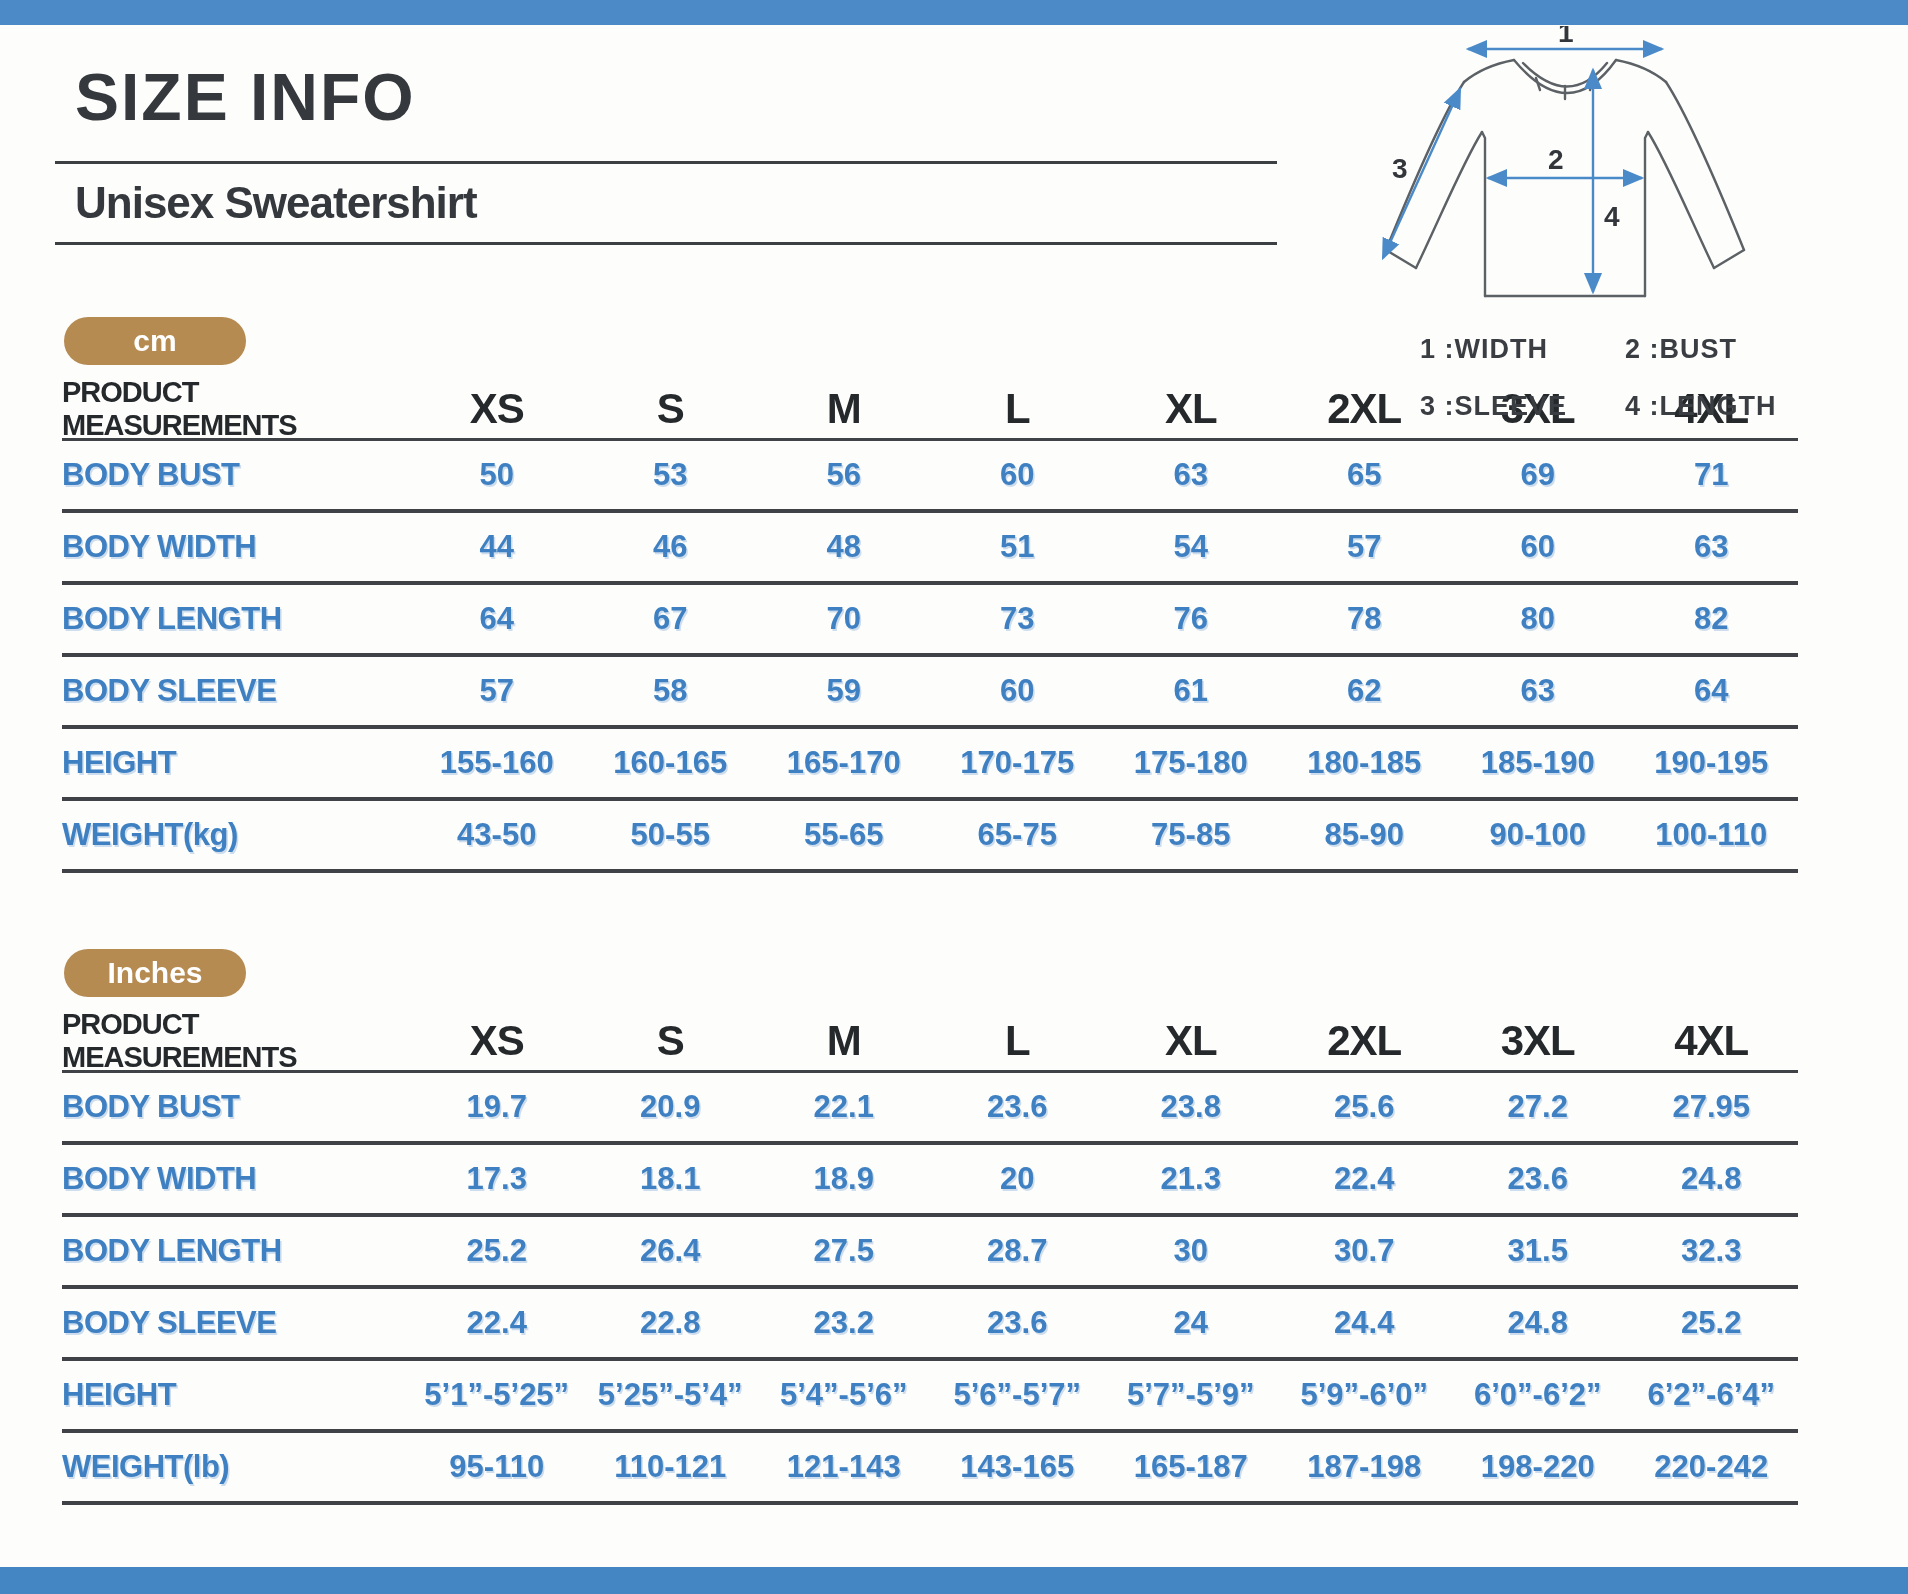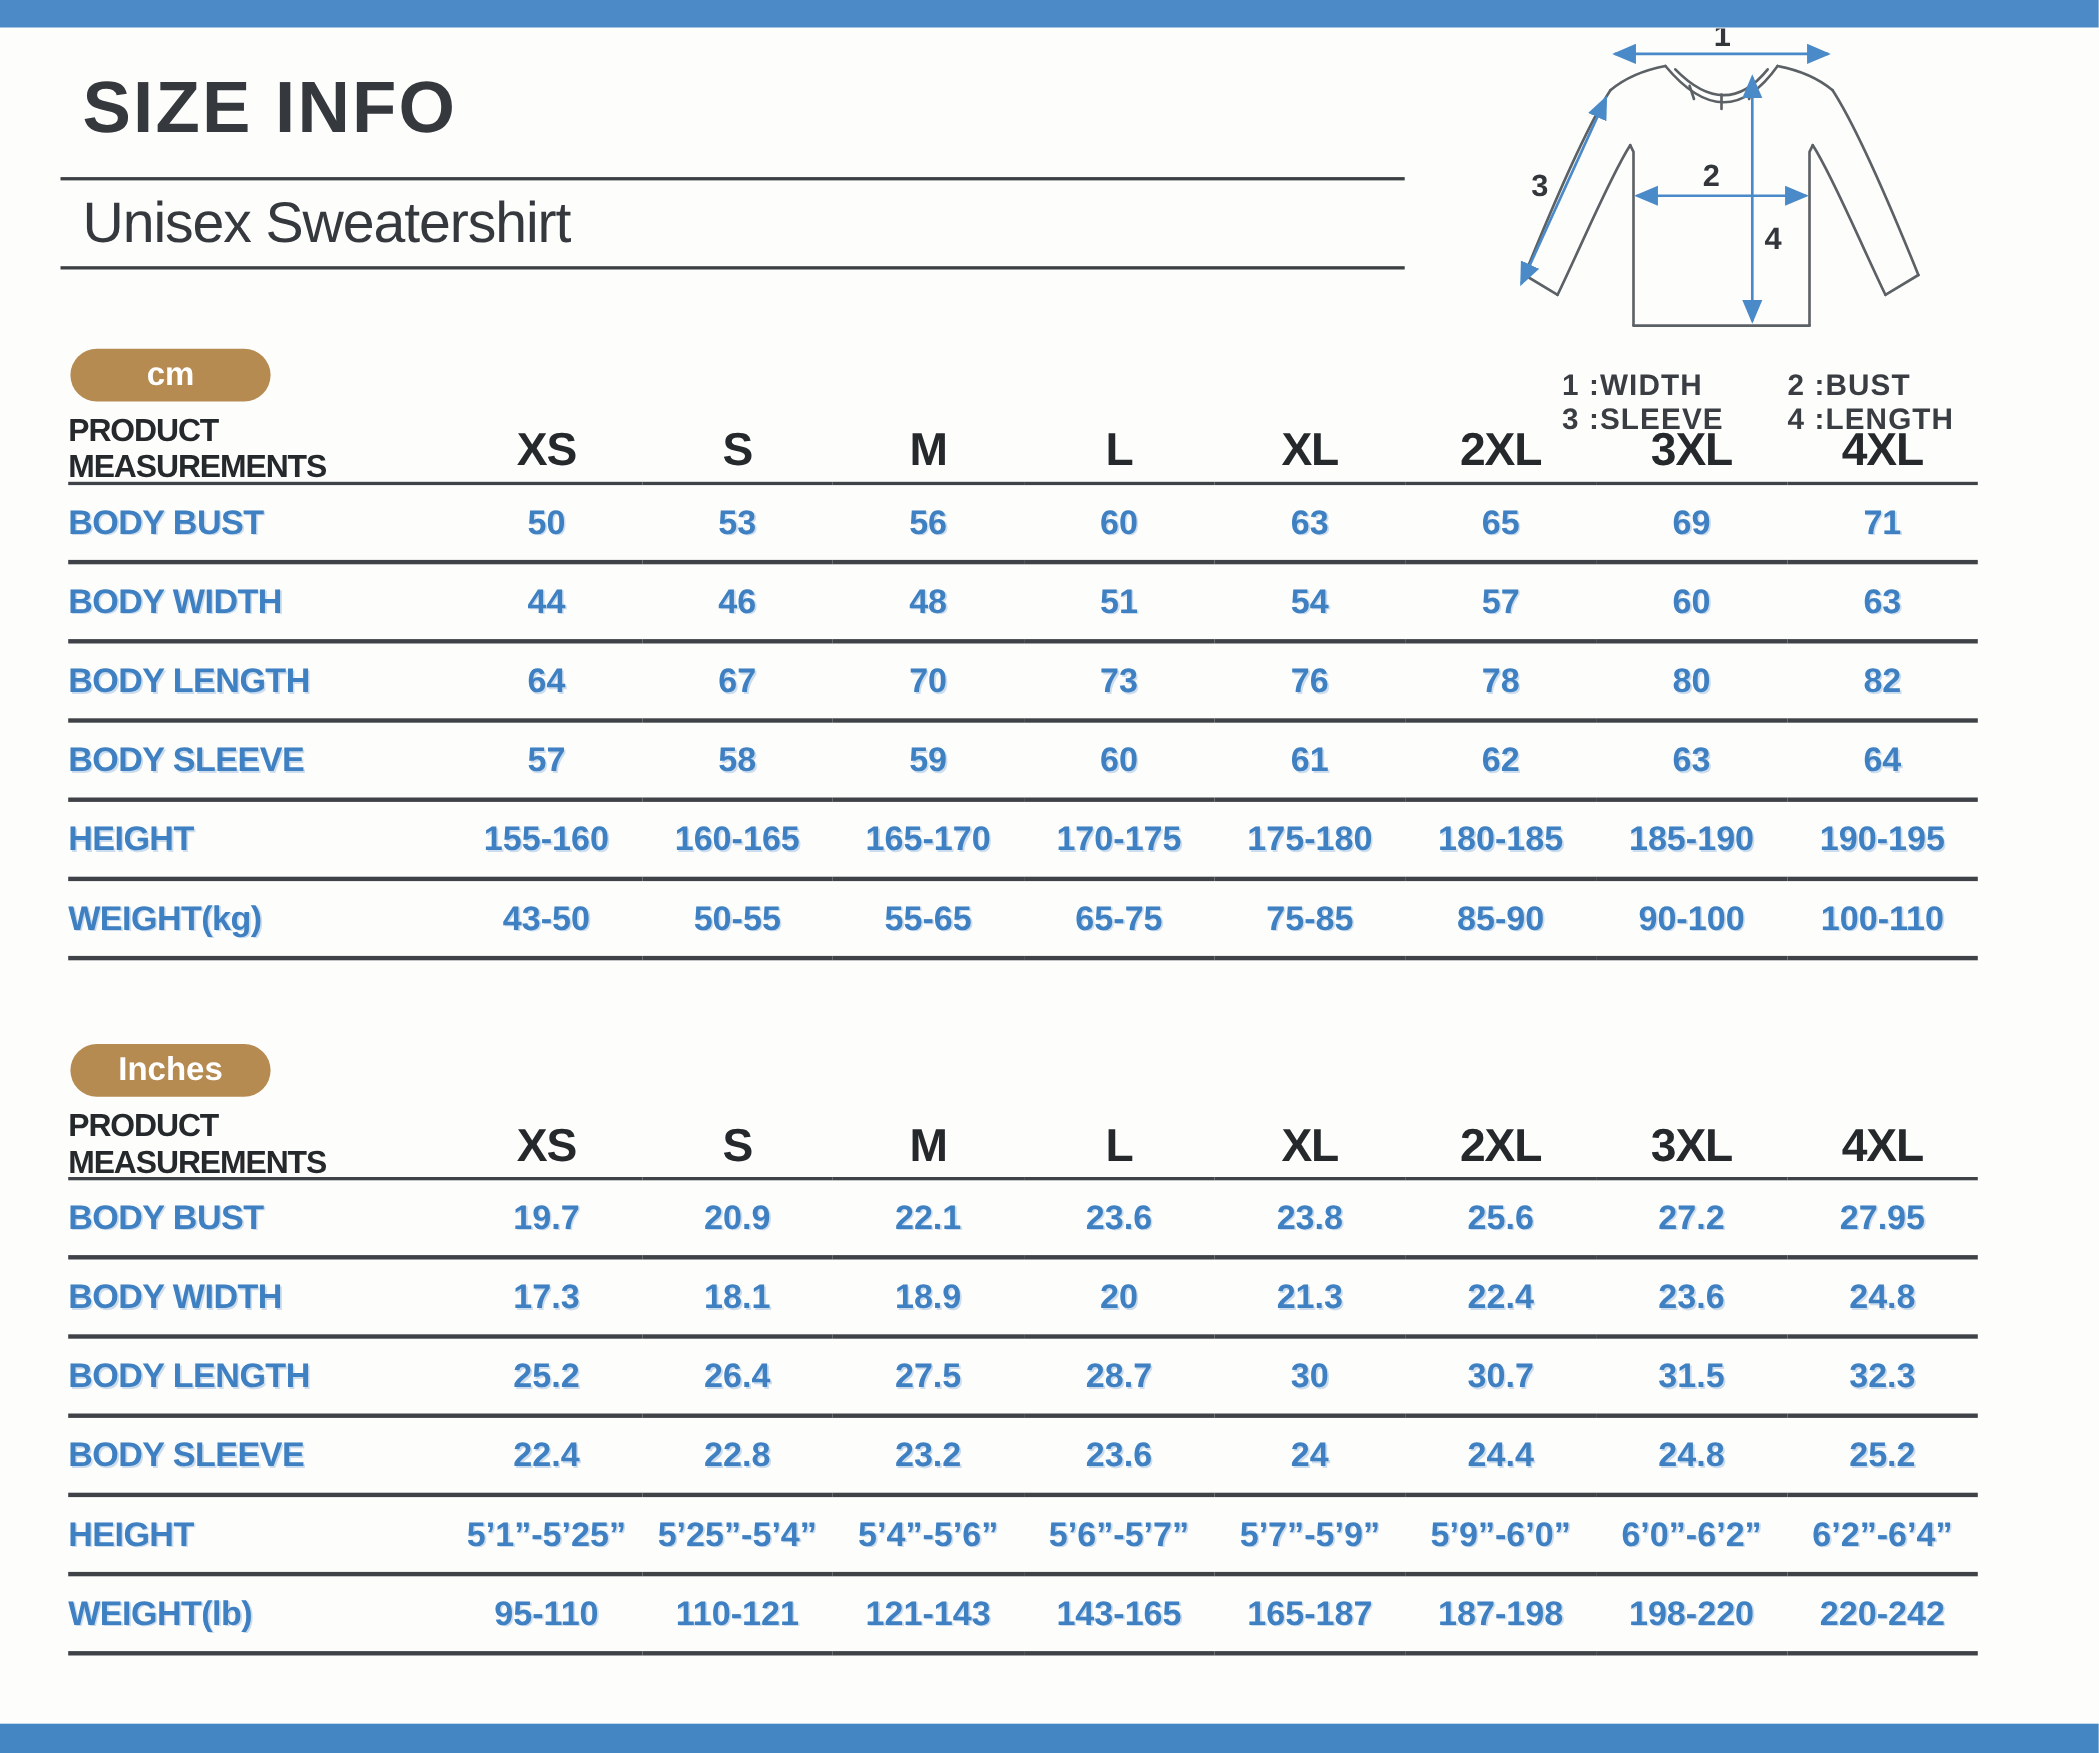--- a/index.html
+++ b/index.html
@@ -8,26 +8,26 @@
     position:relative;background:#fdfdfc;overflow:hidden;
     font-family:"Liberation Sans", sans-serif;color:#35393d;
   }
   .topbar{width:100%;height:25px;background:#4b8ac7}
   .botbar{position:absolute;left:0;bottom:0;width:100%;height:27px;background:#4486c4}
 
   
   .titles{margin:34px 0 0 55px;width:1222px}
   .h1{font-size:66px;font-weight:700;letter-spacing:2px;padding-left:20px;color:#35393d}
   .rule{height:3px;background:#3c4043;margin-top:26px}
-  .h2{font-size:52px;font-weight:400;letter-spacing:-1px;padding-left:20px;line-height:78px;color:#35393d}
+  .h2{font-size:44px;font-weight:700;letter-spacing:-1px;padding-left:20px;line-height:78px;color:#35393d}
   .rule2{height:3px;background:#3c4043}
 
   
   .diagram{position:absolute;left:1358px;top:26px;width:540px}
-  .legend{display:grid;grid-template-columns:205px auto;row-gap:0;margin:4px 0 0 62px;
+  .legend{display:grid;grid-template-columns:205px auto;row-gap:26px;margin:4px 0 0 62px;
           font-size:27px;font-weight:bold;color:#3a3e42;letter-spacing:1px}
 
   
   .badge{display:inline-block;min-width:182px;text-align:center;background:#b68b52;color:#fff;
          font-weight:bold;font-size:30px;padding:7px 28px;border-radius:26px;margin-left:64px}
   .badge-cm{margin-top:72px}
   .badge-in{margin-top:76px}
 
   
   .table{margin:14px 0 0 62px;width:1736px;display:grid;grid-template-columns:348px repeat(8,1fr)}

